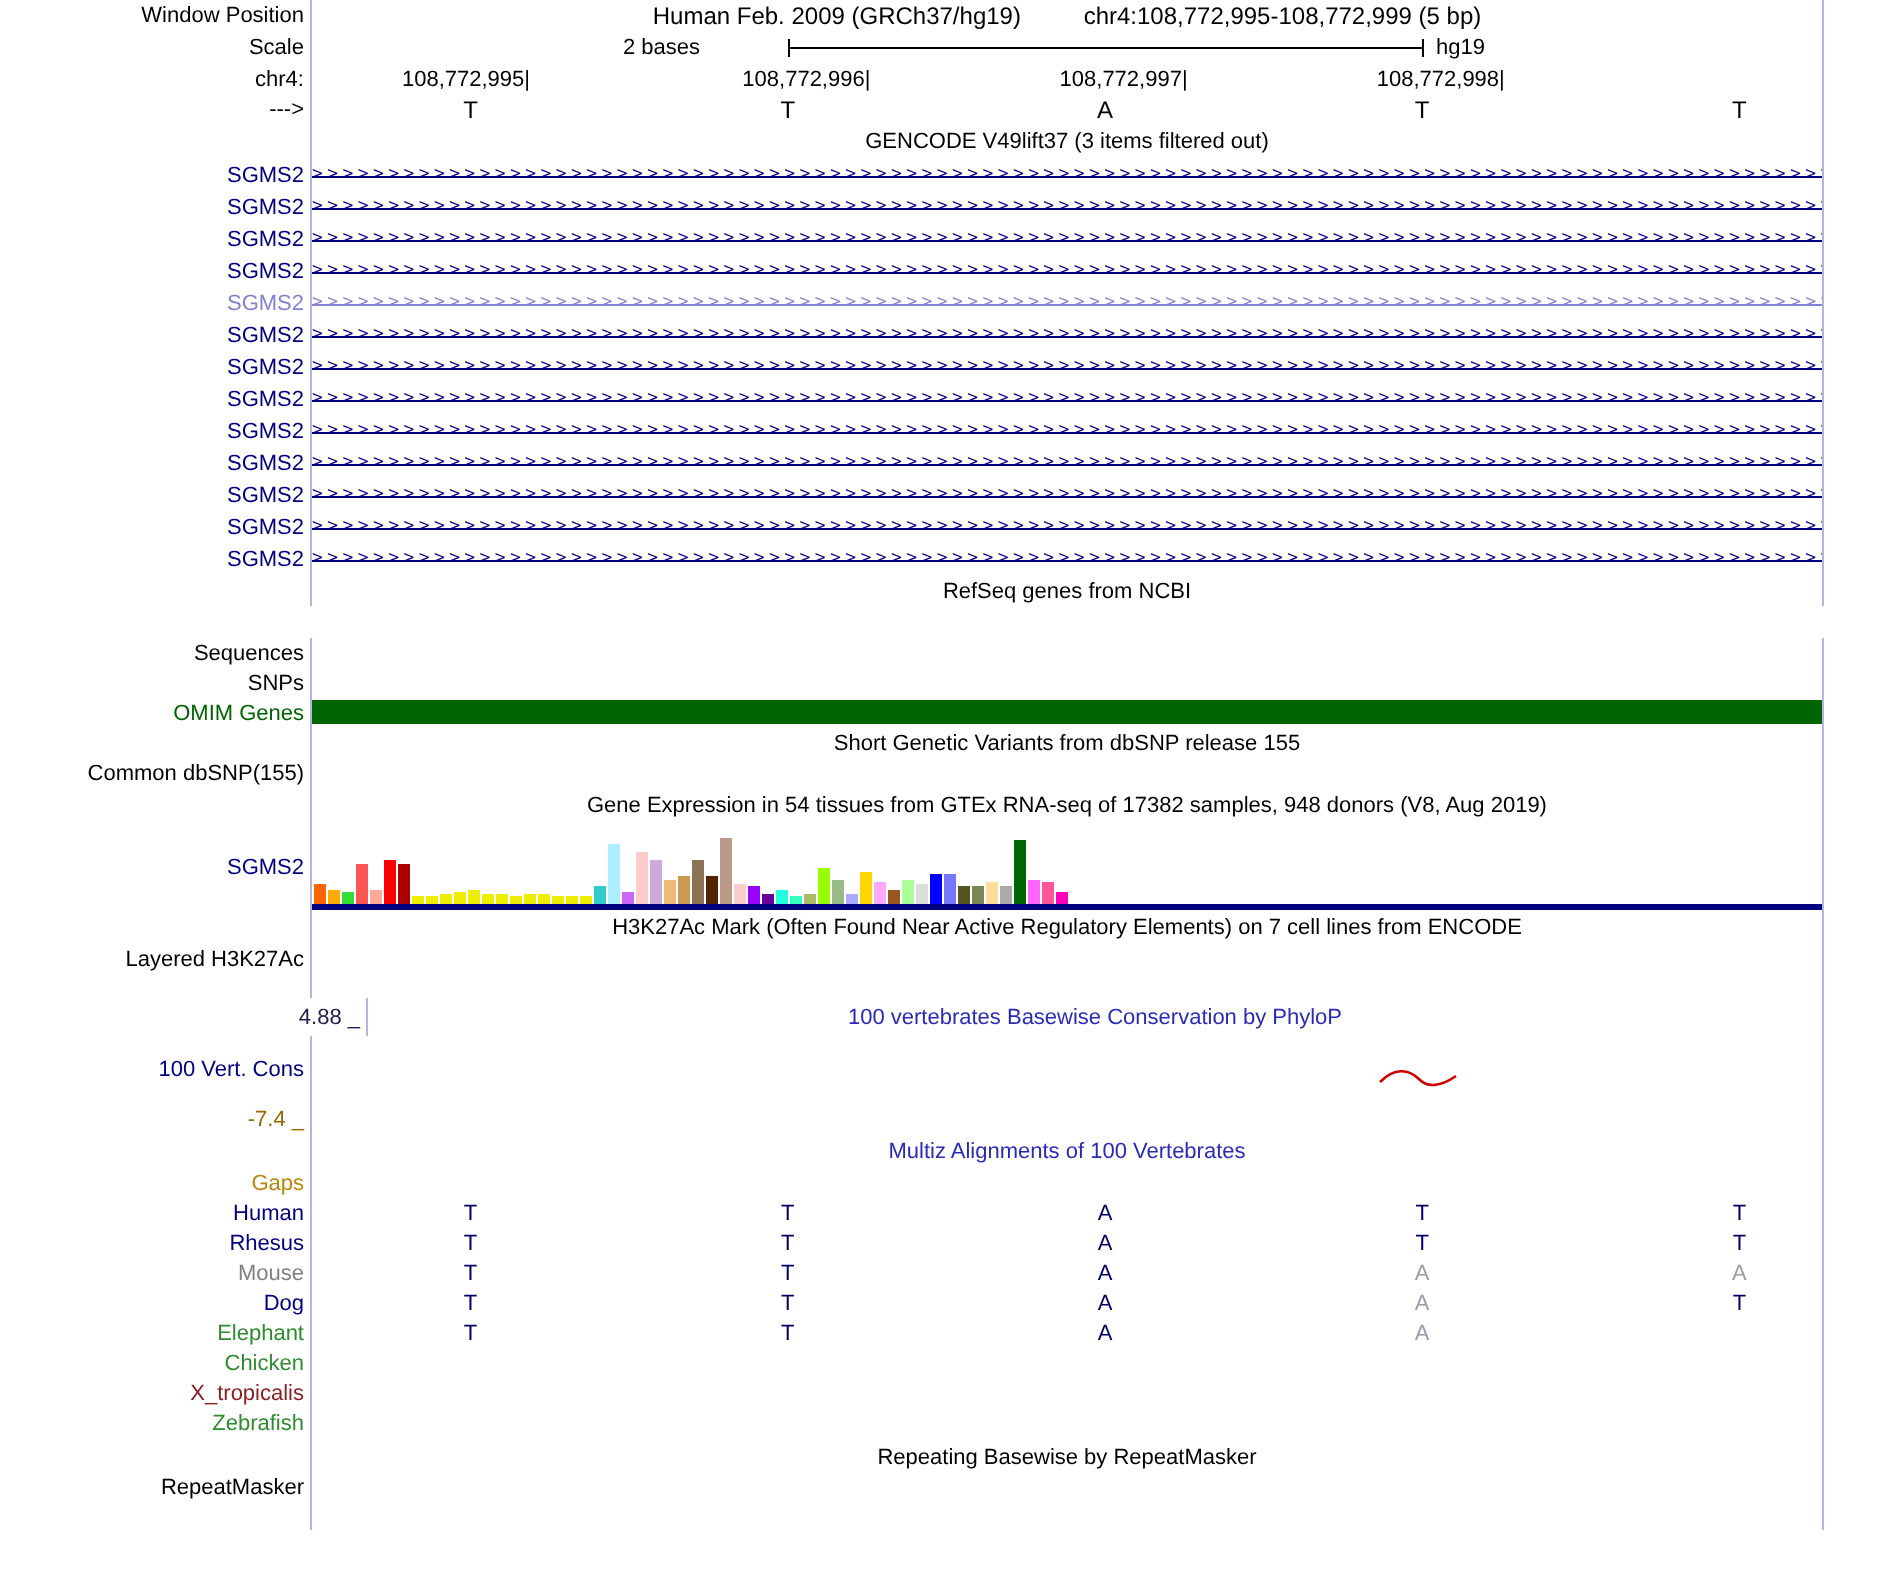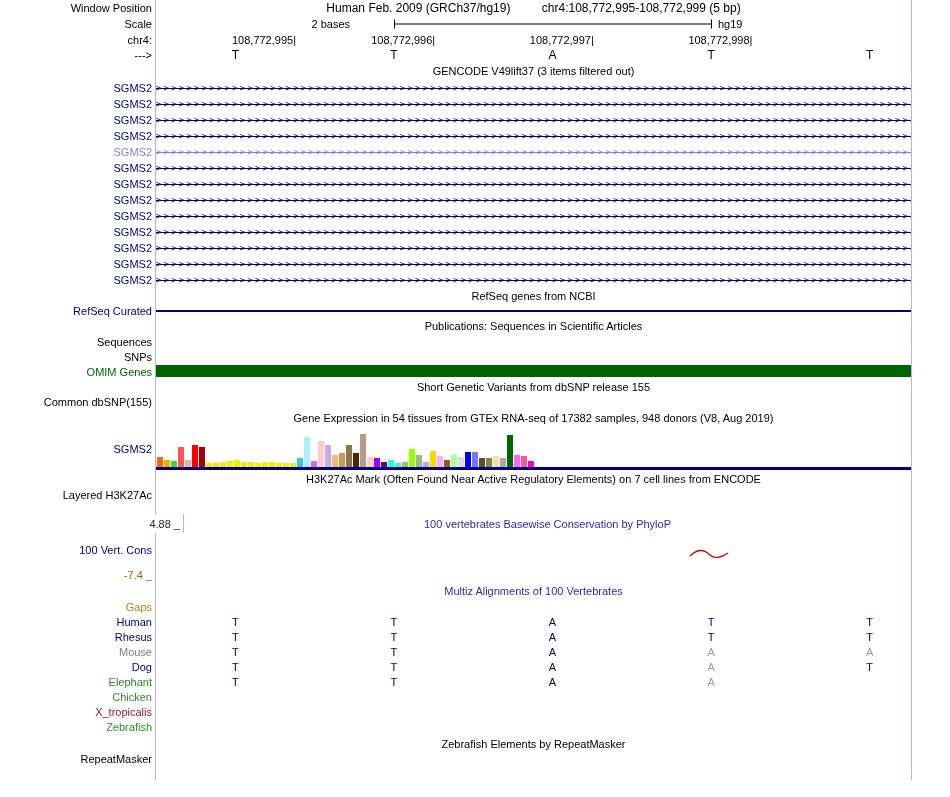--- a/index.html
+++ b/index.html
@@ -81,21 +81,21 @@
     <div class="track">
       <span class="scale-num">2 bases</span>
       <div class="scale-bar"></div>
       <span class="scale-asm">hg19</span>
     </div>
   </div>
 
   <div class="row h16">
     <div class="lbl">chr4:</div>
     <div class="track">
-        <span class="coord" style="right: 615px;">108,772,995|</span>
+        <span class="coord" style="right: 646px;">108,772,995|</span>
         <span class="coord" style="right: 475.8px;">108,772,996|</span>
         <span class="coord" style="right: 317.2px;">108,772,997|</span>
         <span class="coord" style="right: 158.6px;">108,772,998|</span>
       </div>
   </div>
 
   <div class="row h14">
     <div class="lbl">---&gt;</div>
     <div class="track">
         <span class="base" style="left: 79.3px;">T</span>
@@ -194,32 +194,23 @@
       </div>
     </div>
 
   <div class="row h15">
     <div class="lbl"></div>
     <div class="track">
       <span class="ctitle">RefSeq genes from NCBI</span>
     </div>
   </div>
 
-  <div class="row h15">
-    <div class="lbl navy">RefSeq Curated</div>
-    <div class="track">
-      <div class="refseq-line"></div>
-    </div>
-  </div>
 
   <div class="row h16">
     <div class="lbl"></div>
-    <div class="track">
-      <span class="ctitle">Publications: Sequences in Scientific Articles</span>
-    </div>
   </div>
 
   <div class="row h15">
     <div class="lbl">Sequences</div>
     <div class="track"></div>
   </div>
 
   <div class="row h15">
     <div class="lbl">SNPs</div>
     <div class="track"></div>
@@ -429,21 +420,21 @@
     </div>
 
   <div class="row h2">
     <div class="lbl"></div>
     <div class="track"></div>
   </div>
 
   <div class="row h15">
     <div class="lbl"></div>
     <div class="track">
-      <span class="ctitle">Zebrafish Elements by RepeatMasker</span>
+      <span class="ctitle">Repeating Basewise by RepeatMasker</span>
     </div>
   </div>
 
   <div class="row h15">
     <div class="lbl">RepeatMasker</div>
     <div class="track"></div>
   </div>
 
   <div class="row h14">
     <div class="lbl"></div>

